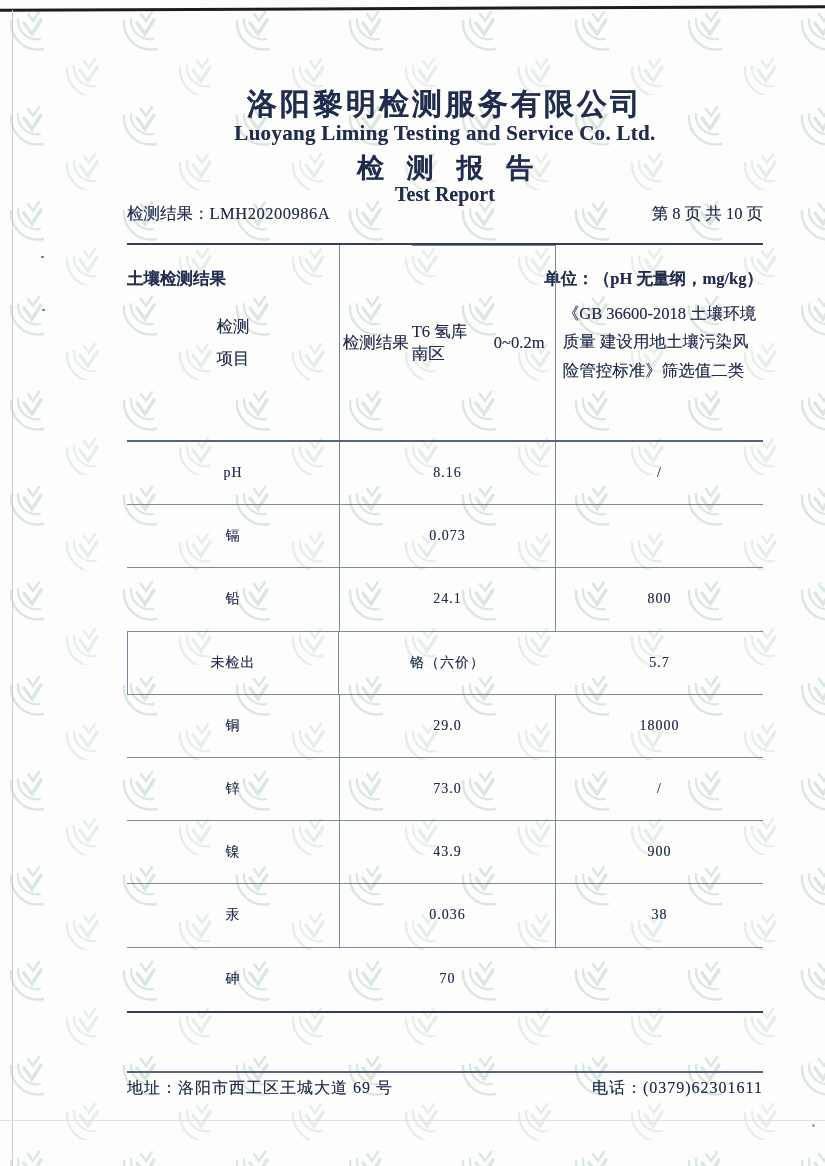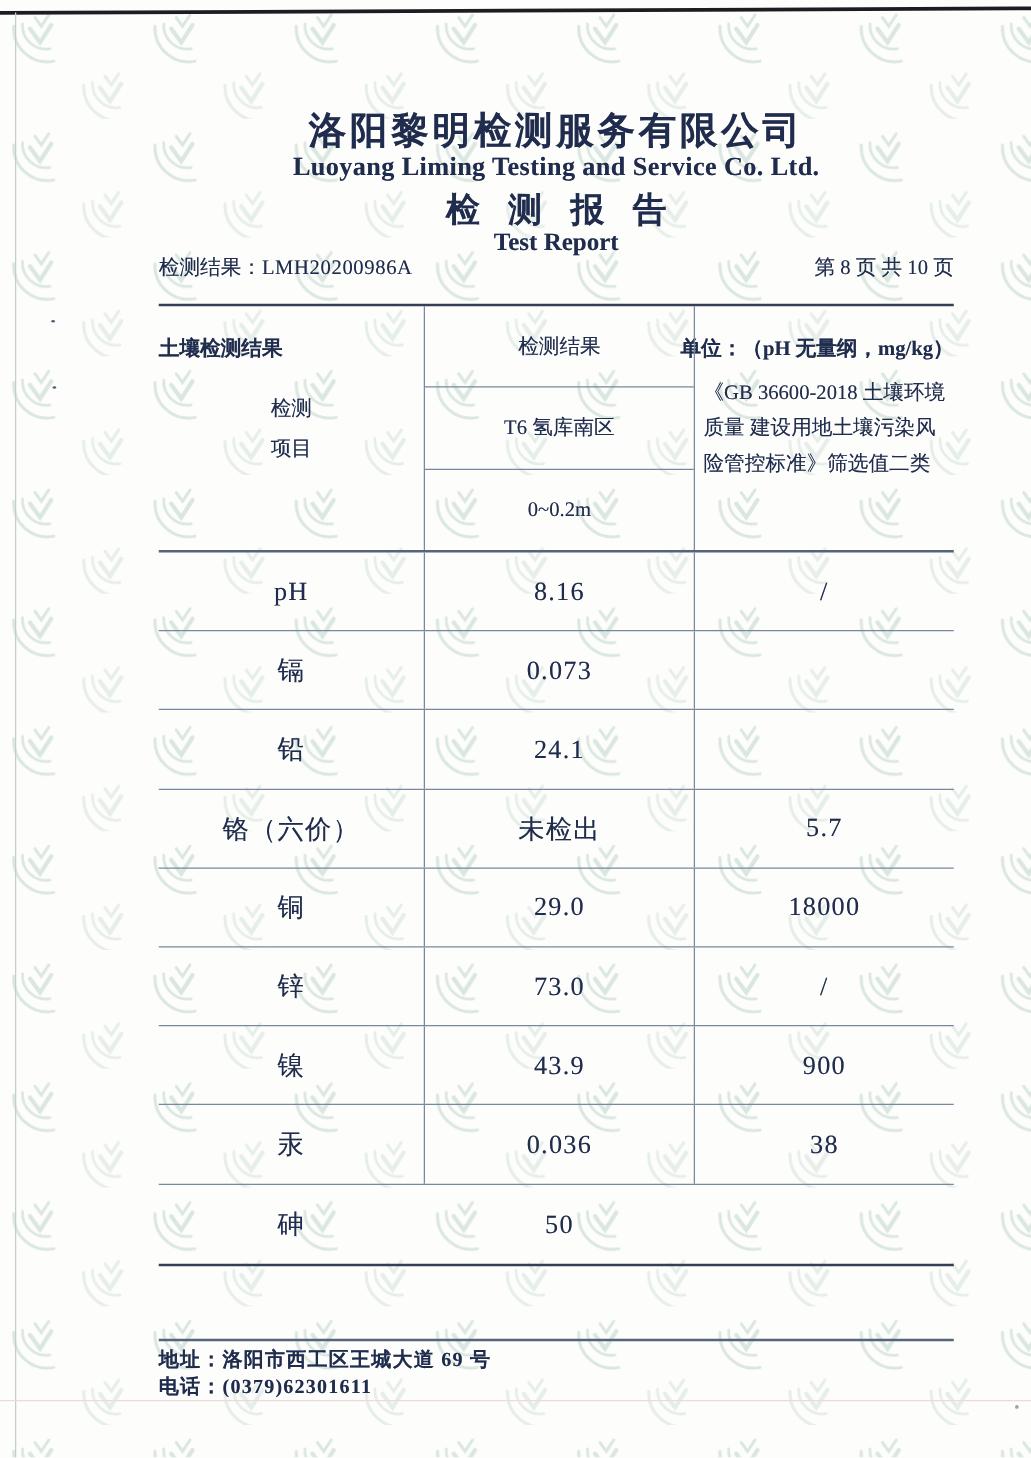--- a/index.html
+++ b/index.html
@@ -36,32 +36,32 @@
   .title-en{top:183px;text-align:center;font-size:20px;font-weight:bold;}
 
   .meta-row{display:flex;justify-content:space-between;align-items:baseline;font-size:16.5px;}
   .meta1{top:203px;}
   .meta2{top:224px;font-weight:bold;margin-top:44px;}
   .report-no{letter-spacing:.5px;}
 
   .table{top:243px;width:636px;border-top:2.5px solid var(--line-thick);border-bottom:2.5px solid var(--line-thick);}
   .thead{display:grid;grid-template-columns:212px 217px 207px;height:197px;border-bottom:2px solid var(--line-medium);box-sizing:border-box;font-size:16.5px;}
   .th-item{display:flex;align-items:center;justify-content:center;text-align:center;white-space:pre-line;line-height:1.9;}
-  .th-mid{border-left:1px solid var(--line-thin);border-right:1px solid var(--line-thin);display:flex;flex-direction:column;}
+  .th-mid{border-left:1px solid var(--line-thin);border-right:1px solid var(--line-thin);display:flex;flex-direction:row;}
   .th-mid-cell{flex:1;display:flex;align-items:center;justify-content:center;}
   .th-mid-cell + .th-mid-cell{border-top:1px solid var(--line-thin);}
   .th-std{display:flex;align-items:center;justify-content:center;white-space:pre-line;line-height:1.7;padding:0 2px;}
 
   .trow{display:grid;grid-template-columns:212px 217px 207px;height:63.2px;box-sizing:border-box;}
   .trow:not(:last-child){border-bottom:1px solid var(--line-thin);}
-  .td{display:flex;align-items:center;justify-content:center;font-size:21px;letter-spacing:1px;}
+  .td{display:flex;align-items:center;justify-content:center;font-size:14px;letter-spacing:1px;}
   .td.c2{border-left:1px solid var(--line-thin);border-right:1px solid var(--line-thin);}
 
   .footer-line{top:1071px;height:1.5px;background:var(--line-medium);}
-  .footer-row{top:1078px;display:flex;justify-content:space-between;font-size:16px;letter-spacing:1px;font-weight:bold;flex-direction:column;}
+  .footer-row{top:1078px;display:flex;justify-content:space-between;font-size:16px;letter-spacing:1px;font-weight:normal;}
 </style>
 </head>
 <body>
 
 <svg class="watermark" width="825" height="1166" viewBox="0 0 825 1166" xmlns="http://www.w3.org/2000/svg" aria-hidden="true">
   <defs>
     <g id="wm-motif" fill="none" stroke="currentColor" stroke-linecap="round">
       <path d="M3 14 A 27 27 0 0 0 35 42" stroke-width="2.4"></path>
       <path d="M10 12 A 19 19 0 0 0 32 32" stroke-width="2.2"></path>
       <path d="M16 16 L 24 27 L 33 13" stroke-width="3.4"></path>
@@ -120,24 +120,25 @@
           <div class="td c2">8.16</div>
           <div class="td c3">/</div>
         </div>
         <div class="trow">
           <div class="td c1">镉</div>
           <div class="td c2">0.073</div>
         </div>
         <div class="trow">
           <div class="td c1">铅</div>
           <div class="td c2">24.1</div>
+          <div class="td c3">800</div>
         </div>
         <div class="trow">
+          <div class="td c2">未检出</div>
           <div class="td c1">铬（六价）</div>
-          <div class="td c2">未检出</div>
           <div class="td c3">5.7</div>
         </div>
         <div class="trow">
           <div class="td c1">铜</div>
           <div class="td c2">29.0</div>
           <div class="td c3">18000</div>
         </div>
         <div class="trow">
           <div class="td c1">锌</div>
           <div class="td c2">73.0</div>
@@ -148,21 +149,21 @@
           <div class="td c2">43.9</div>
           <div class="td c3">900</div>
         </div>
         <div class="trow">
           <div class="td c1">汞</div>
           <div class="td c2">0.036</div>
           <div class="td c3">38</div>
         </div>
         <div class="trow">
           <div class="td c1">砷</div>
-          <div class="td c3">50</div>
+          <div class="td c3">70</div>
         </div>
       </div>
   </div>
 
   <div class="footer-line"></div>
   <div class="footer-row">
     <span>
       <span>地址：</span><span>洛阳市西工区王城大道 69 号</span>
     </span>
     <span>

